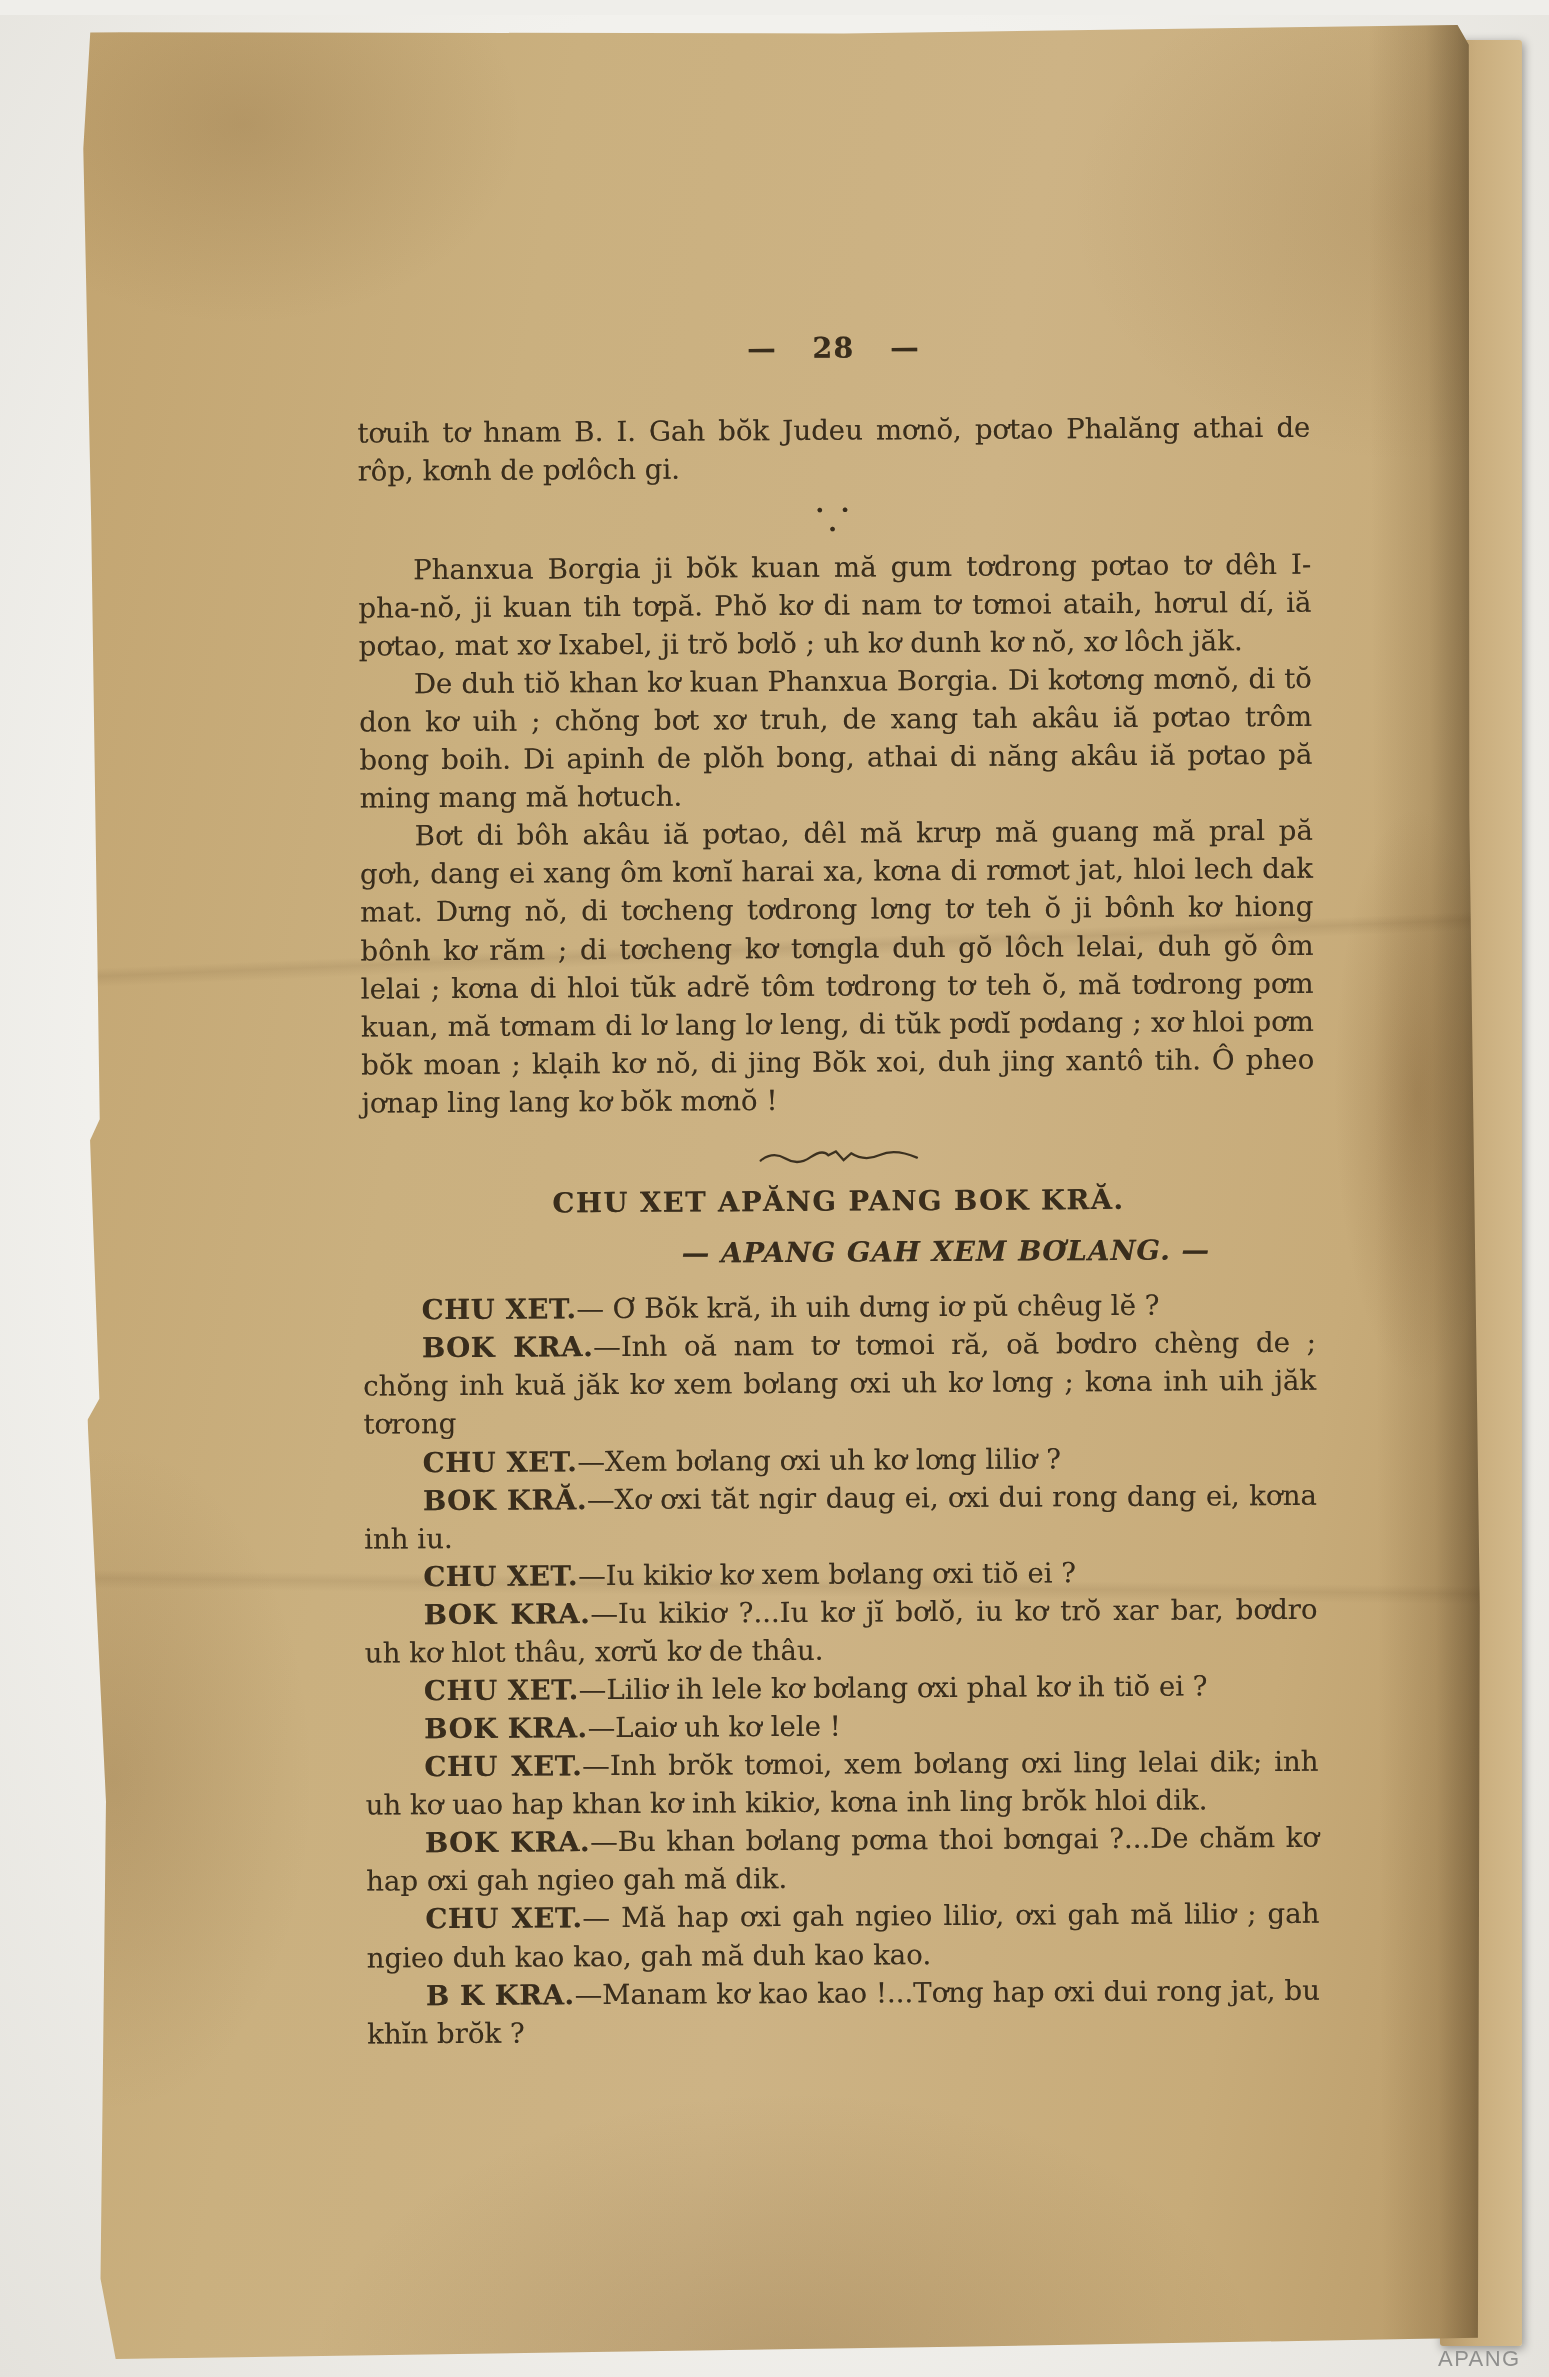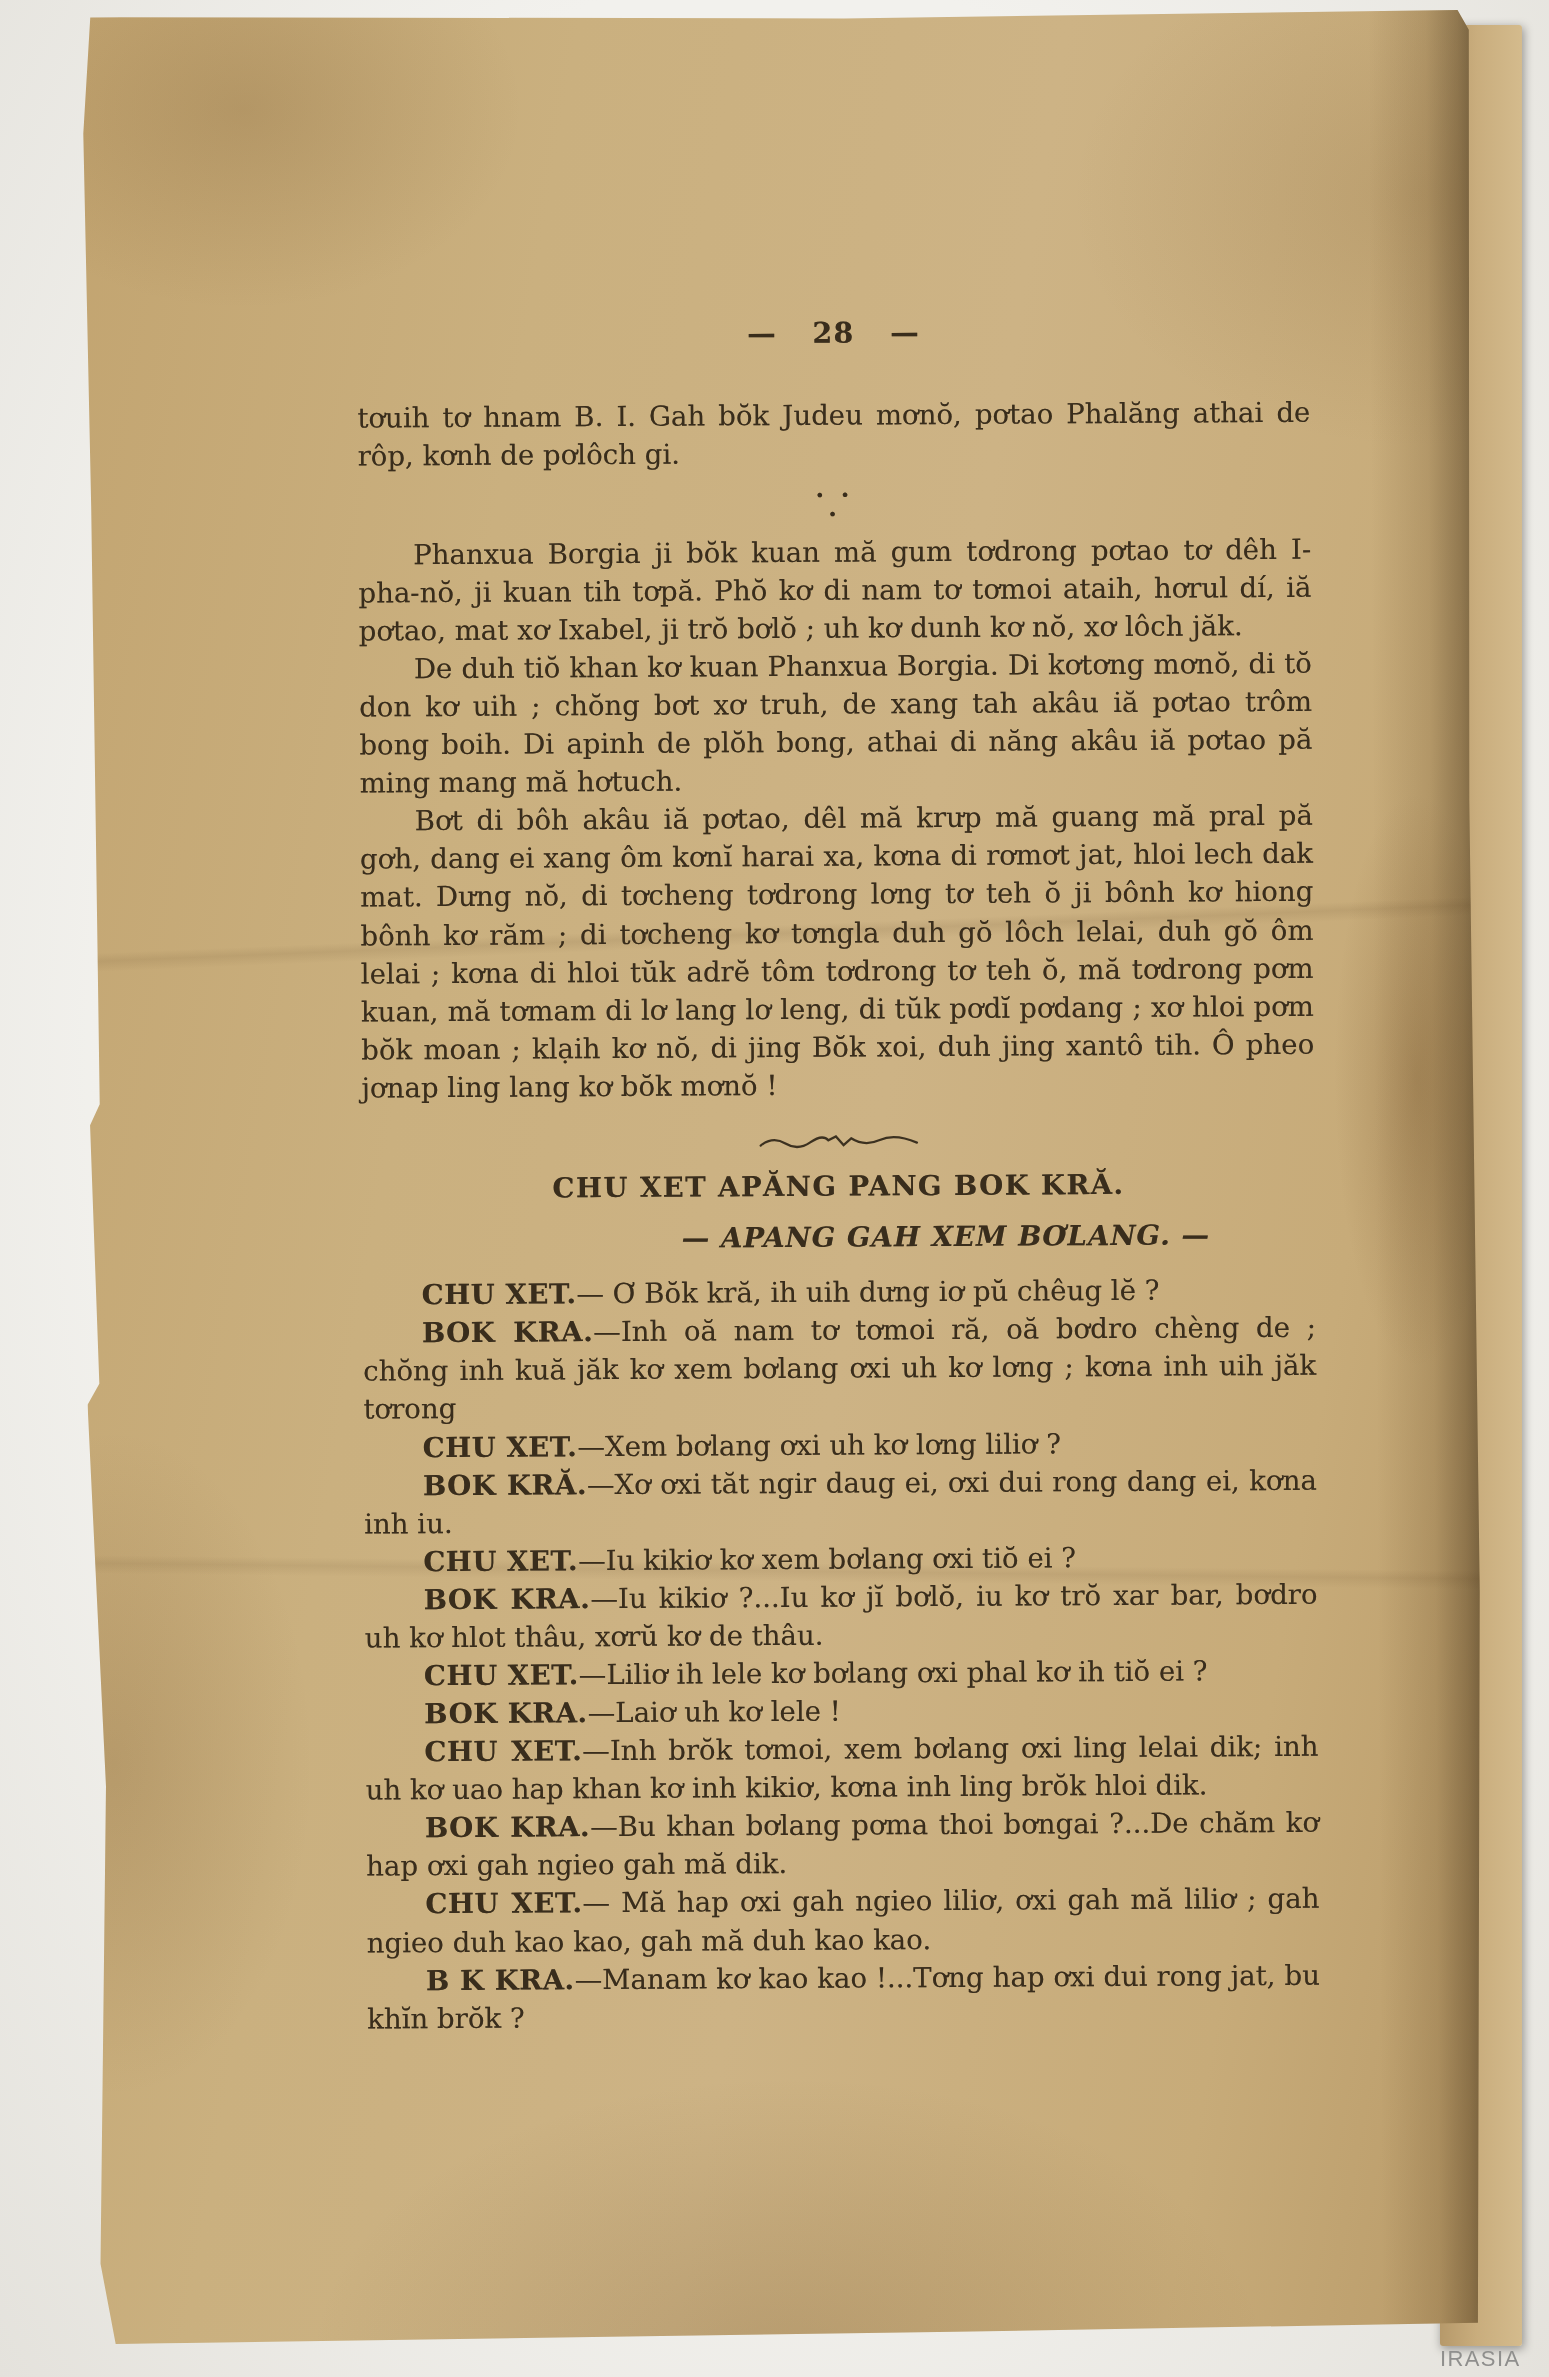--- a/index.html
+++ b/index.html
@@ -3,21 +3,21 @@
 <meta charset="utf-8">
 <style>
   html,body{margin:0;padding:0;}
   body{
     width:1549px;height:2378px;
     background:#efeeea;
     font-family:"DejaVu Serif","Liberation Serif",serif;
     overflow:hidden;position:relative;
   }
   .stage{position:absolute;inset:0;
-    background:radial-gradient(ellipse at 50% 45%, #f2f1ed 60%, #e4e2dc 100%);}
+    background:radial-gradient(ellipse at 50% 45%, #f2f1ed 60%, #e4e2dc 100%);margin-top:15px;}
 
   
   .second-page{
     position:absolute;right:27px;top:25px;bottom:32px;width:82px;
     background:linear-gradient(to right,#b6996a 0%,#c9ad7d 45%,#d4bb8d 100%);
     box-shadow:1.9px 2.9px 9.5px rgba(0,0,0,.35);
     border-radius:2.9px;
   }
 
   
@@ -151,16 +151,16 @@
 
       <p class="dialogue"><span class="speaker">BOK KRA.</span><span>—Bu khan bơlang pơma thoi bơngai ?...De chăm kơ hap ơxi gah ngieo gah mă dik.</span></p>
 
       <p class="dialogue"><span class="speaker">CHU XET.</span><span>— Mă hap ơxi gah ngieo liliơ, ơxi gah mă liliơ ; gah ngieo duh kao kao, gah mă duh kao kao.</span></p>
 
       <p class="dialogue"><span class="speaker">B K KRA.</span><span>—Manam kơ kao kao !...Tơng hap ơxi dui rong jat, bu khĭn brŏk ?</span></p>
 
     </div>
   </div>
 
-  <div class="watermark">IRASIA</div>
+  <div class="watermark">APANG</div>
 
 </div>
 
 
 </body></html>

